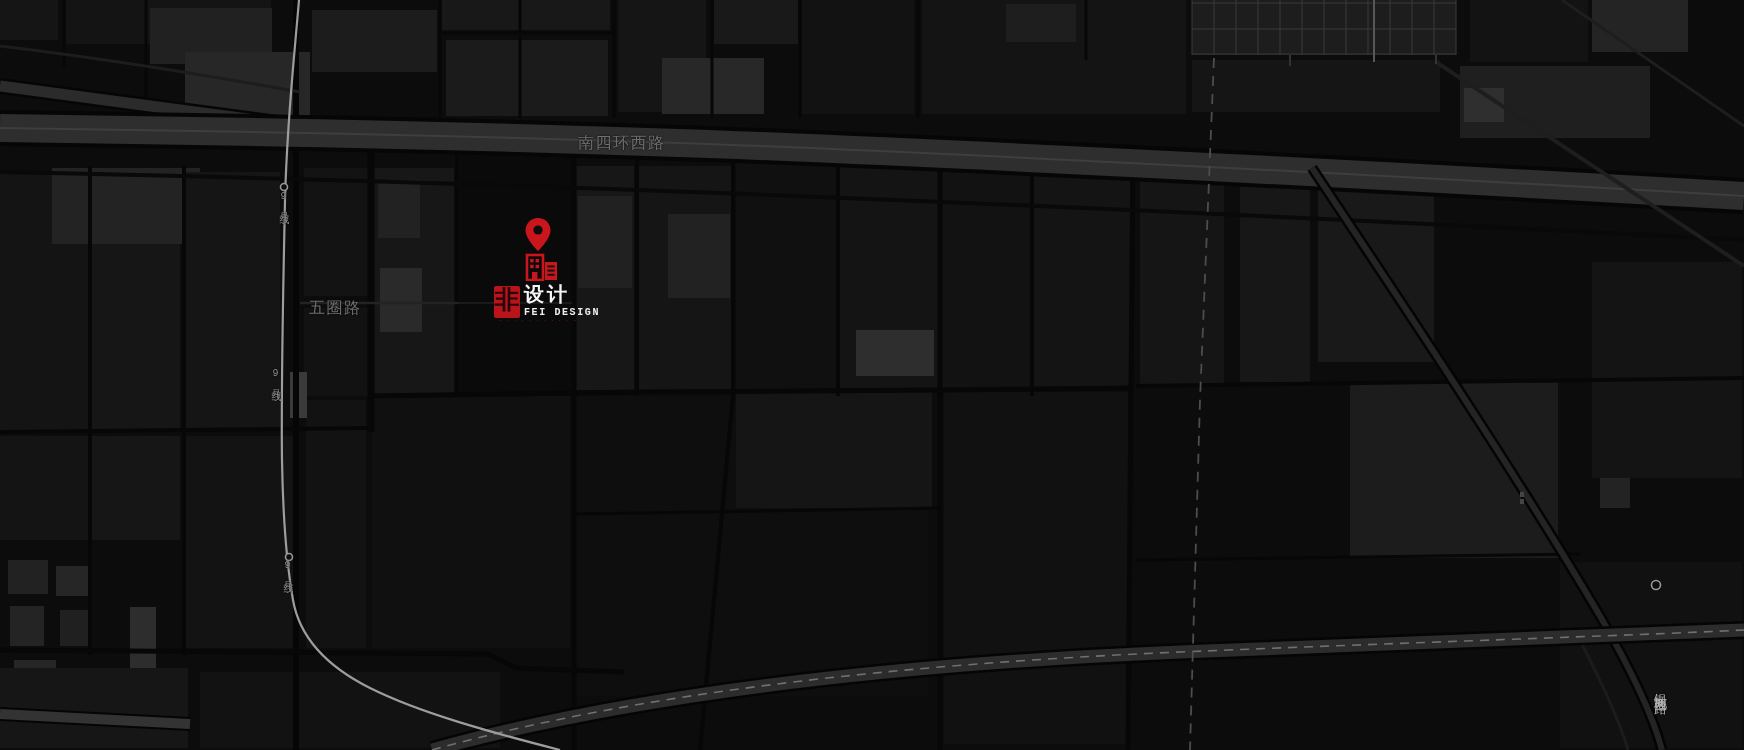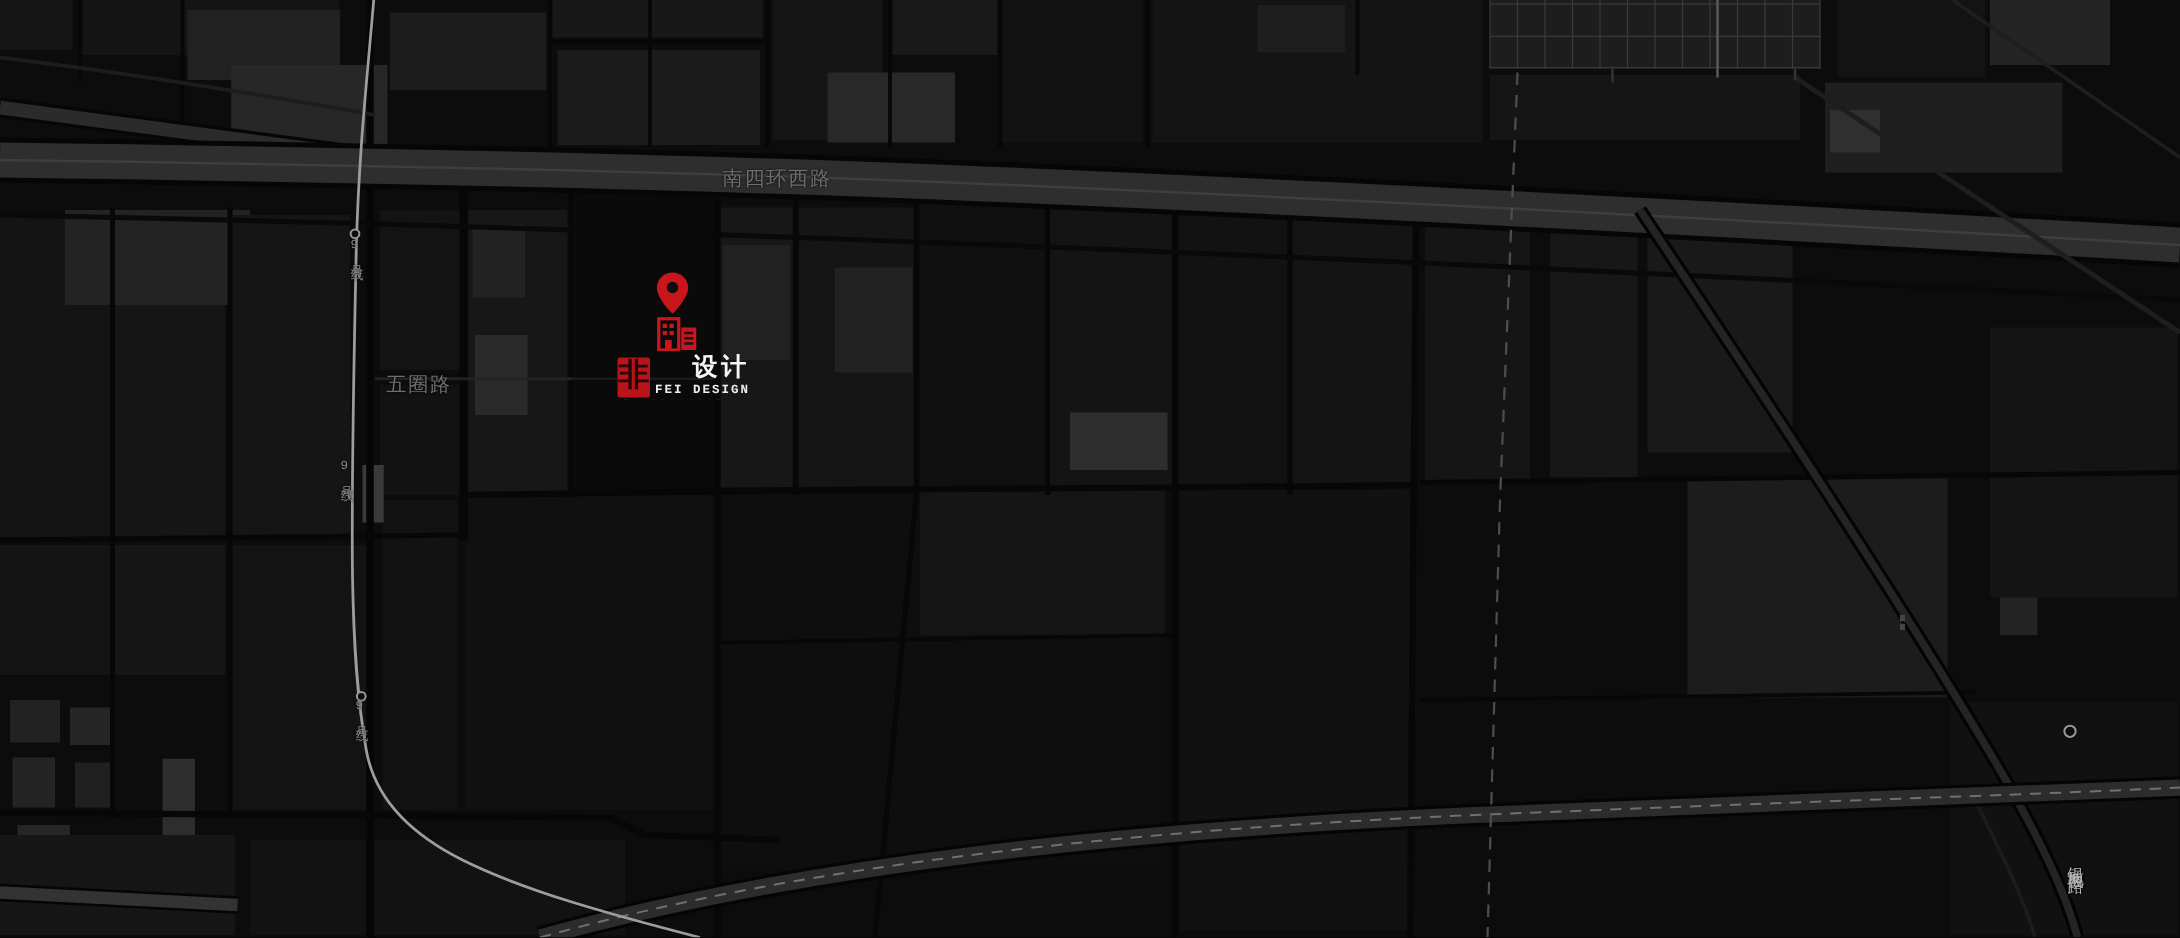--- a/index.html
+++ b/index.html
@@ -10,21 +10,21 @@
        text-shadow:0 0 2px #000;}
   .v-lbl{position:absolute;writing-mode:vertical-rl;text-orientation:upright;
          color:#8f8f8f;font-size:10px;letter-spacing:2px;white-space:nowrap;text-shadow:0 0 2px #000;}
   .v-lbl.big{color:#b5b5b5;font-size:13px;letter-spacing:3px;}
   .marker{position:absolute;}
   #logo{position:absolute;left:494px;top:286px;display:flex;align-items:flex-start;}
   #seal{width:26px;height:32px;background:#b8141a;border-radius:2px;display:flex;
         align-items:center;justify-content:center;color:#26050a;font-size:25px;font-weight:bold;
         line-height:32px;overflow:hidden;}
   #logo-text{margin-left:4px;display:flex;flex-direction:column;}
-  #logo-zh{color:#f5f5f5;font-size:20px;font-weight:bold;letter-spacing:3px;line-height:20px;text-align:right;}
+  #logo-zh{color:#f5f5f5;font-size:20px;font-weight:bold;letter-spacing:3px;line-height:20px;}
   #logo-en{color:#eeeeee;font-size:10px;font-weight:bold;letter-spacing:1.6px;line-height:11px;margin-top:1px;text-align:right;}
   #logo-tagline{position:absolute;left:496px;top:318px;width:84px;text-align:center;
         color:#a01318;font-size:4.5px;letter-spacing:1px;line-height:6px;}
 </style>
 </head>
 <body>
 
 <div id="stage">
 
 <svg id="mapsvg" width="1744" height="750" viewBox="0 0 1744 750">

